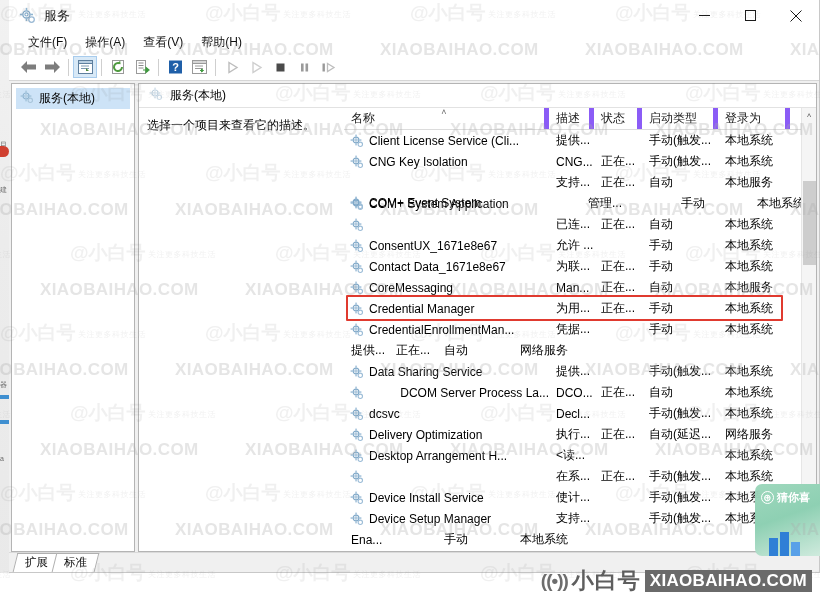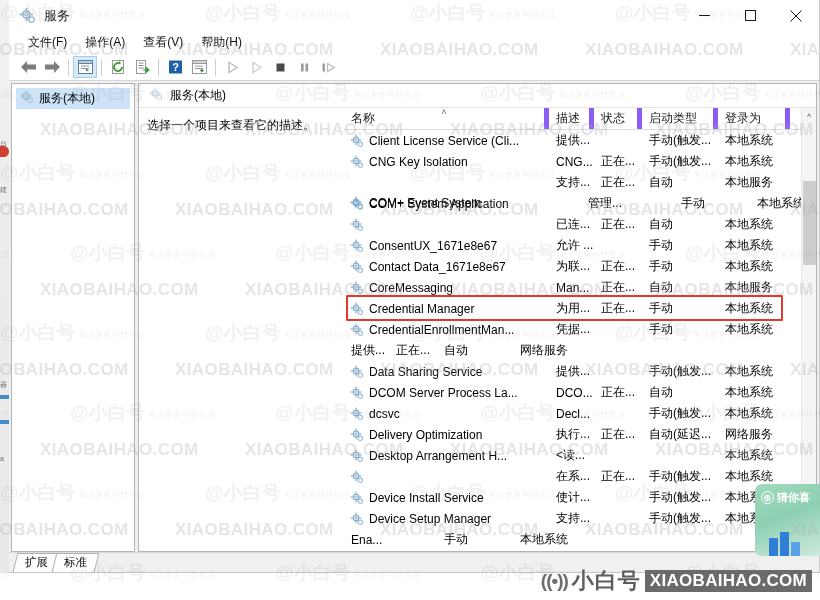--- a/index.html
+++ b/index.html
@@ -690,21 +690,21 @@
                       <circle cx="10.3" cy="10.3" r="2.2" fill="none" stroke="#9dbdd7" stroke-width="1.1"></circle>
                     </svg></span>
                   <span>Data Sharing Service</span>
                 </div>
                 <div class="cell" style="width: 45px; min-width: 45px;">提供...</div>
                 <div class="cell" style="width: 48px; min-width: 48px;"></div>
                 <div class="cell" style="width: 76px; min-width: 76px;">手动(触发...</div>
                 <div class="cell" style="width: 72px; min-width: 72px;">本地系统</div>
               </div>
               <div class="row">
-                <div class="cell namecell" style="width: 205px; min-width: 205px;">
+                <div class="cell namecell" style="width: 205px; min-width: 205px; justify-content: space-between;">
                   <span class="gear"><svg width="14" height="14" viewBox="0 0 14 14">
                       <circle cx="6" cy="6" r="2.9" fill="none" stroke="#7fa8c8" stroke-width="1.2"></circle>
                       <circle cx="6" cy="6" r="1.2" fill="#ffffff" stroke="#7fa8c8" stroke-width=".9"></circle>
                       <g fill="#90b5d2">
                         <rect x="5.4" y="0.6" width="1.3" height="2"></rect>
                         <rect x="5.4" y="9.4" width="1.3" height="2"></rect>
                         <rect x="0.6" y="5.4" width="2" height="1.3"></rect>
                         <rect x="9.4" y="5.4" width="2" height="1.3"></rect>
                       </g>
                       <circle cx="10.3" cy="10.3" r="2.2" fill="none" stroke="#9dbdd7" stroke-width="1.1"></circle>

